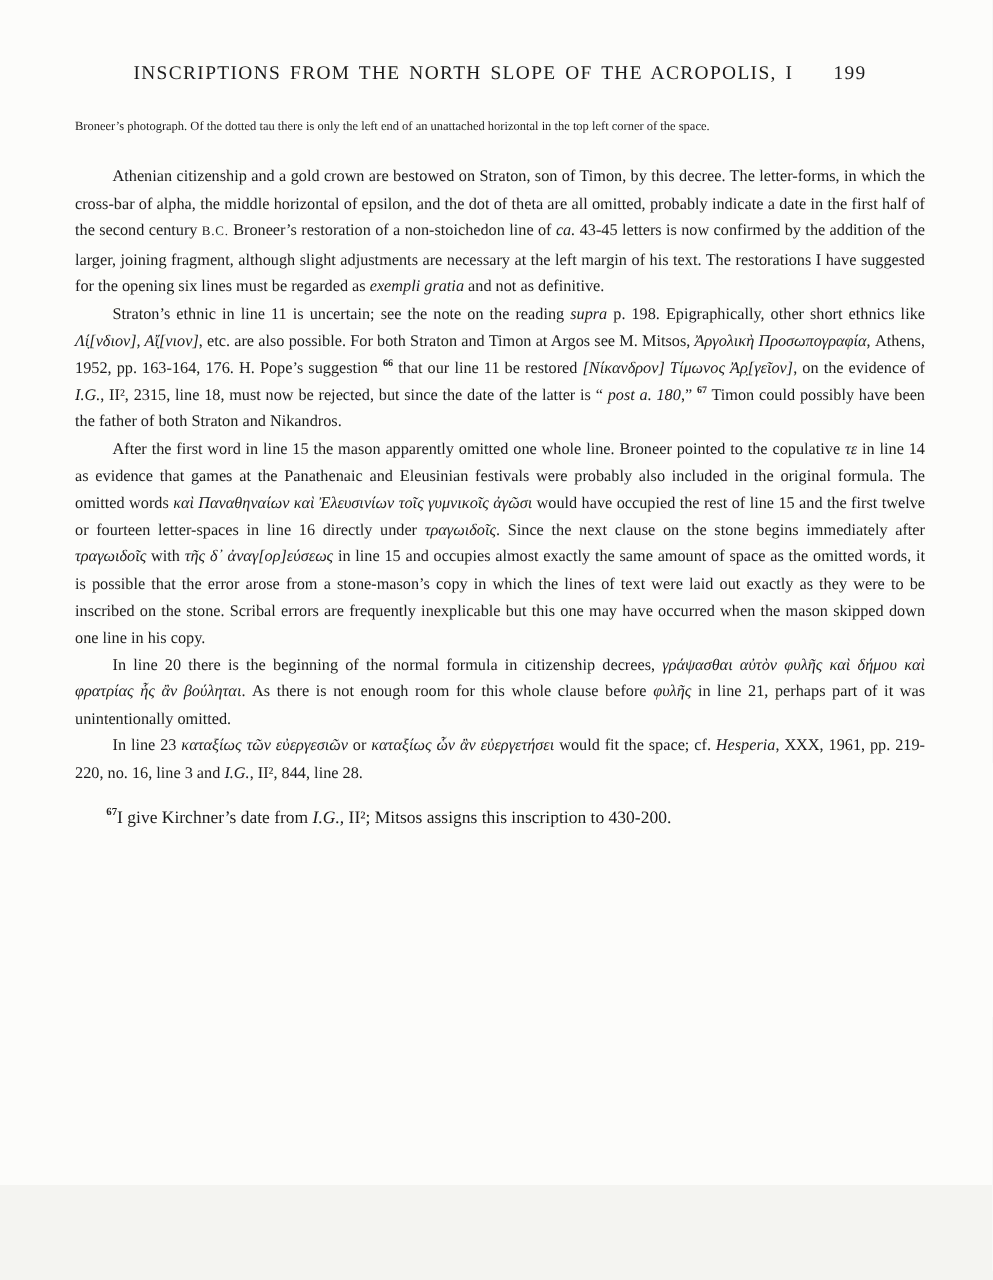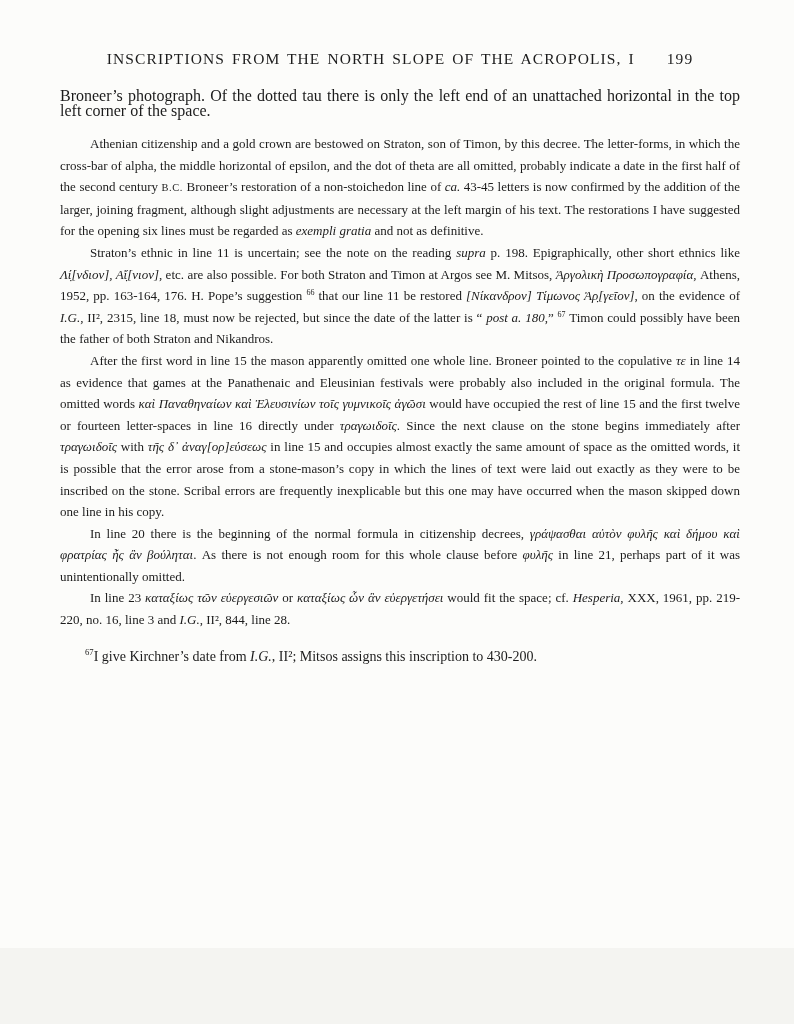--- a/index.html
+++ b/index.html
@@ -26,22 +26,22 @@
     align-items: baseline;
     gap: 32px;
     font-size: 15.5px;
     letter-spacing: 1.1px;
     word-spacing: 2px;
     white-space: nowrap;
     margin-bottom: 20px;
   }
   
   .notes {
-    font-size: 16px;
-    line-height: 15px;
+    font-size: 10px;
+    line-height: 27px;
     text-align: justify;
   }
   .notes p { margin: 0; }
   .notes p.indent { text-indent: 25px; }
   
   .commentary {
     margin-top: 15px;
     font-size: 13px;
     line-height: 21.6px;
     text-align: justify;
@@ -51,21 +51,21 @@
   .footnotes {
     margin-top: 16px;
     font-size: 14px;
     line-height: 19.6px;
     text-align: justify;
   }
   .footnotes p { margin: 0; text-indent: 25px; }
   
   .s-i  { font-style: italic; }
   .s-g  { font-style: italic; }   
-  .s-sup { vertical-align: super; font-size: 0.62em; line-height: 0; }
+  .s-sup { vertical-align: super; font-size: 0.62em; line-height: 0; font-weight: bold; }
   .s-sc { font-size: 0.8em; letter-spacing: 0.06em; }
 </style>
 </head>
 <body>
 
 <div class="page">
 
   <header class="running-head">
     <span>INSCRIPTIONS FROM THE NORTH SLOPE OF THE ACROPOLIS, I</span>
     <span>199</span>

